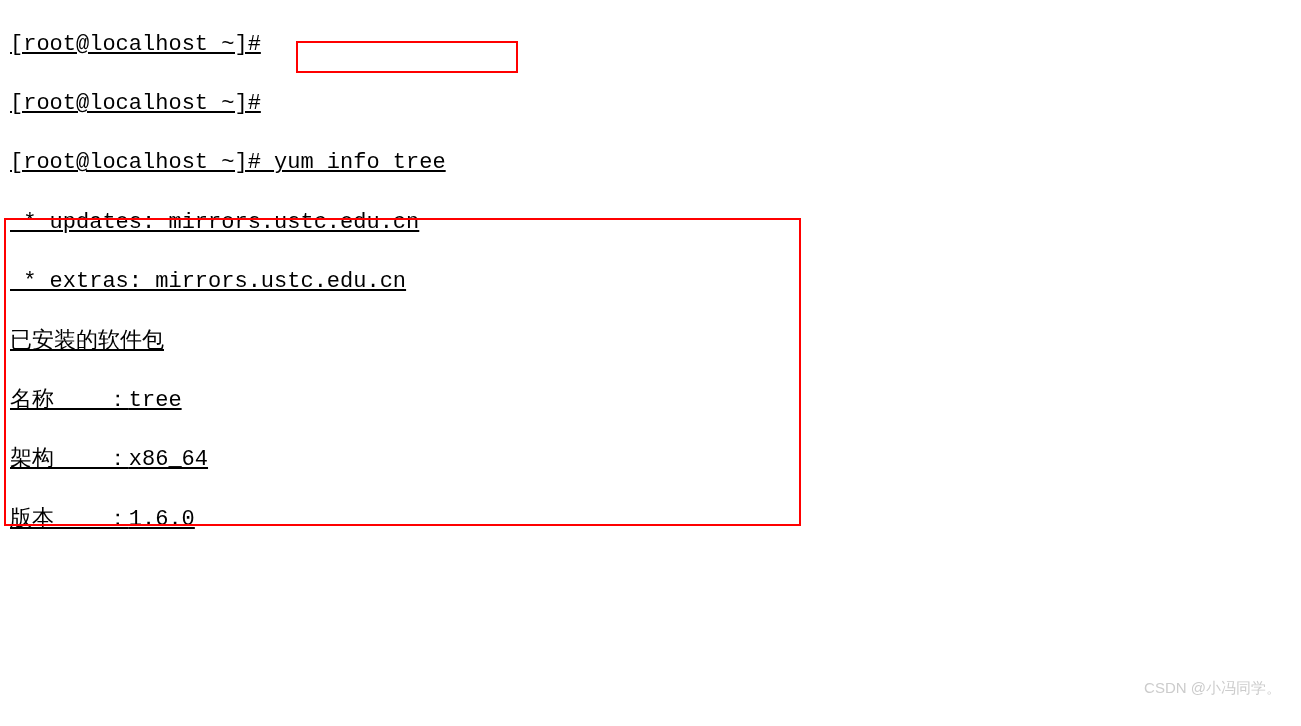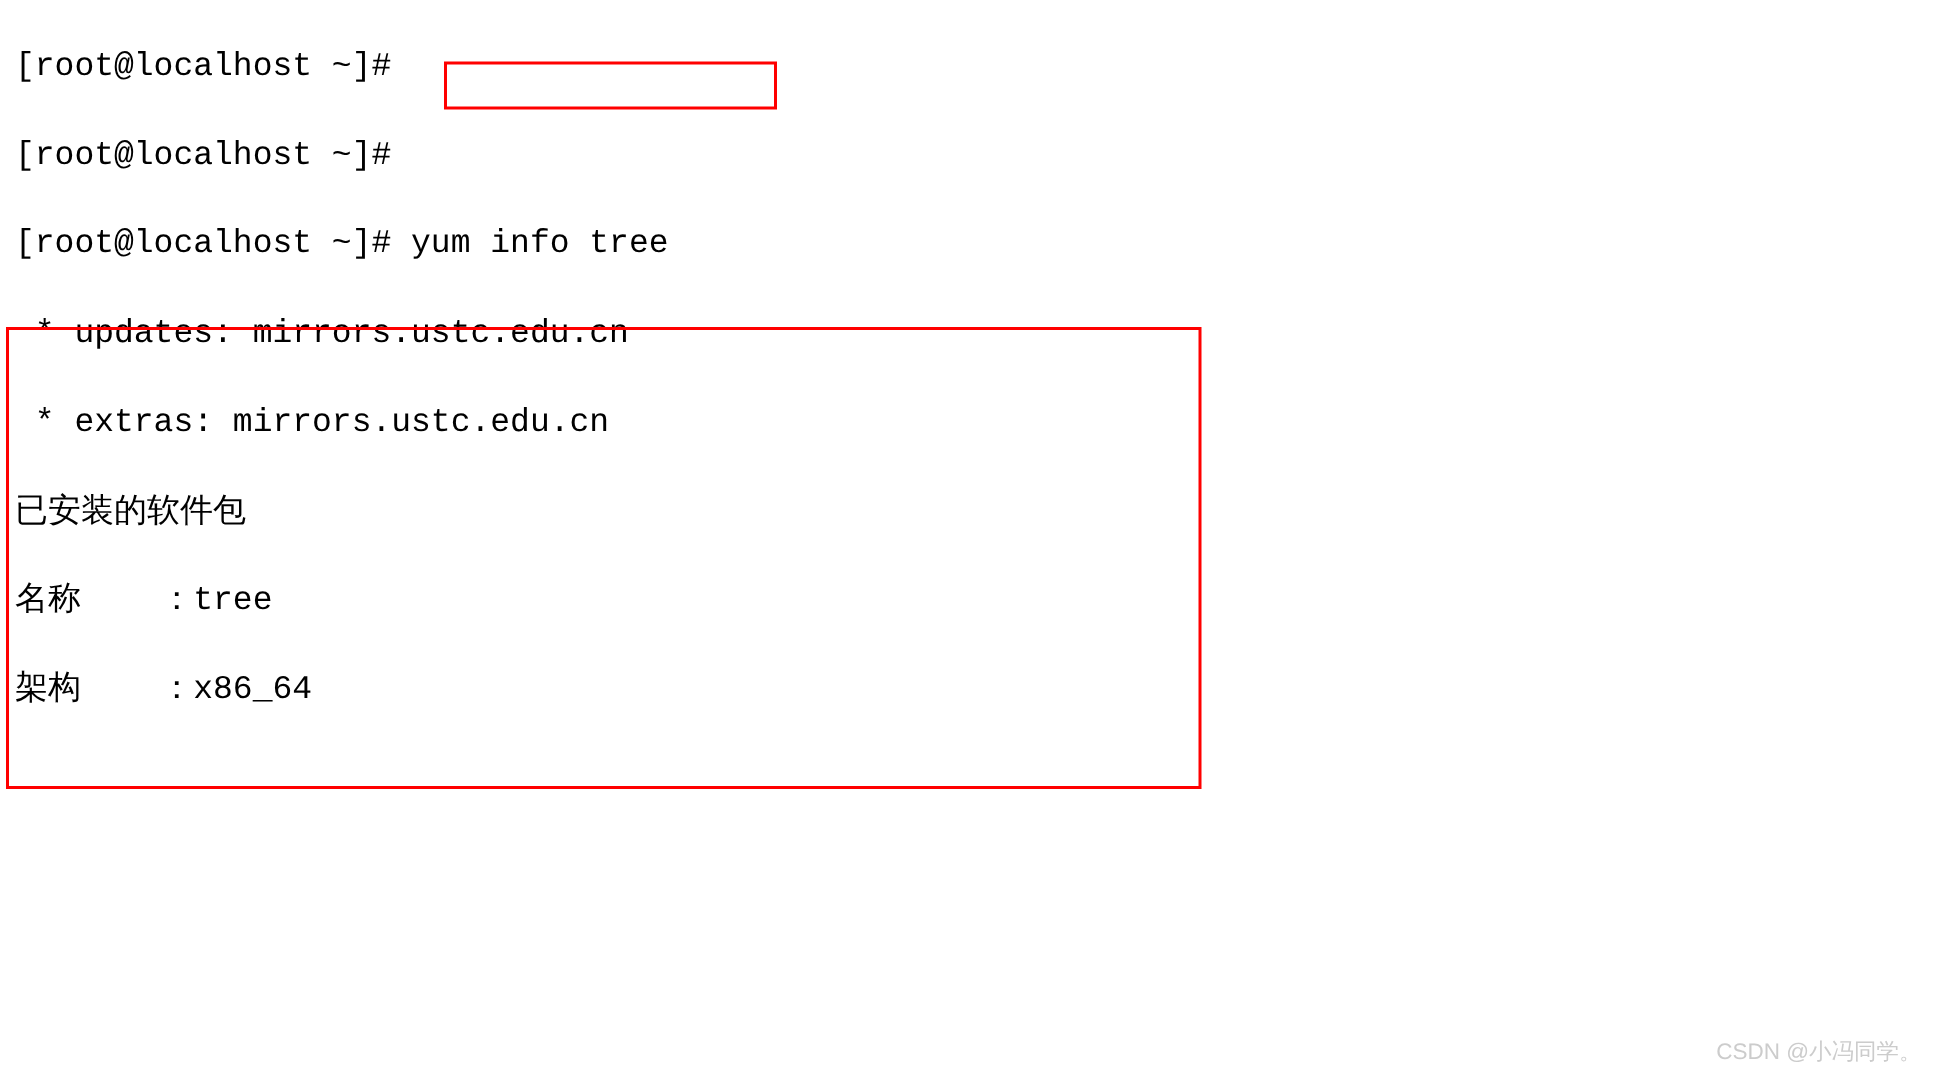--- a/index.html
+++ b/index.html
@@ -18,20 +18,21 @@
       height: 726px;
       position: relative;
       overflow: hidden;
     }
     .terminal {
       white-space: pre;
       padding-left: 10px;
     }
     .line {
       display: block;
+      text-decoration: underline;
     }
     .highlight-box-1 {
       border: 2px solid #ff0000;
       position: absolute;
       top: 41px;
       left: 296px;
       width: 222px;
       height: 32px;
       pointer-events: none;
     }
@@ -39,39 +40,40 @@
       border: 2px solid #ff0000;
       position: absolute;
       top: 218px;
       left: 4px;
       width: 797px;
       height: 308px;
       pointer-events: none;
     }
     .watermark {
       position: absolute;
-      bottom: 14px;
+      bottom: 28px;
       right: 20px;
       color: #cccccc;
       font-family: Arial, sans-serif;
       font-size: 15px;
     }
   </style>
 </head>
 <body>
 
 <div class="terminal">
 <span class="line">[root@localhost ~]#</span>
 <span class="line">[root@localhost ~]#</span>
 <span class="line"><span>[root@localhost ~]# </span><span>yum info tree</span></span>
 <span class="line"> * updates: mirrors.ustc.edu.cn</span>
 <span class="line"> * extras: mirrors.ustc.edu.cn</span>
 <span class="line">已安装的软件包</span>
 <span class="line"><span>名称    ：</span><span>tree</span></span>
 <span class="line"><span>架构    ：</span><span>x86_64</span></span>
+<span class="line"><span>版本    ：</span><span>1.6.0</span></span>
 
 
 
 
 
 
 
 
 
 

